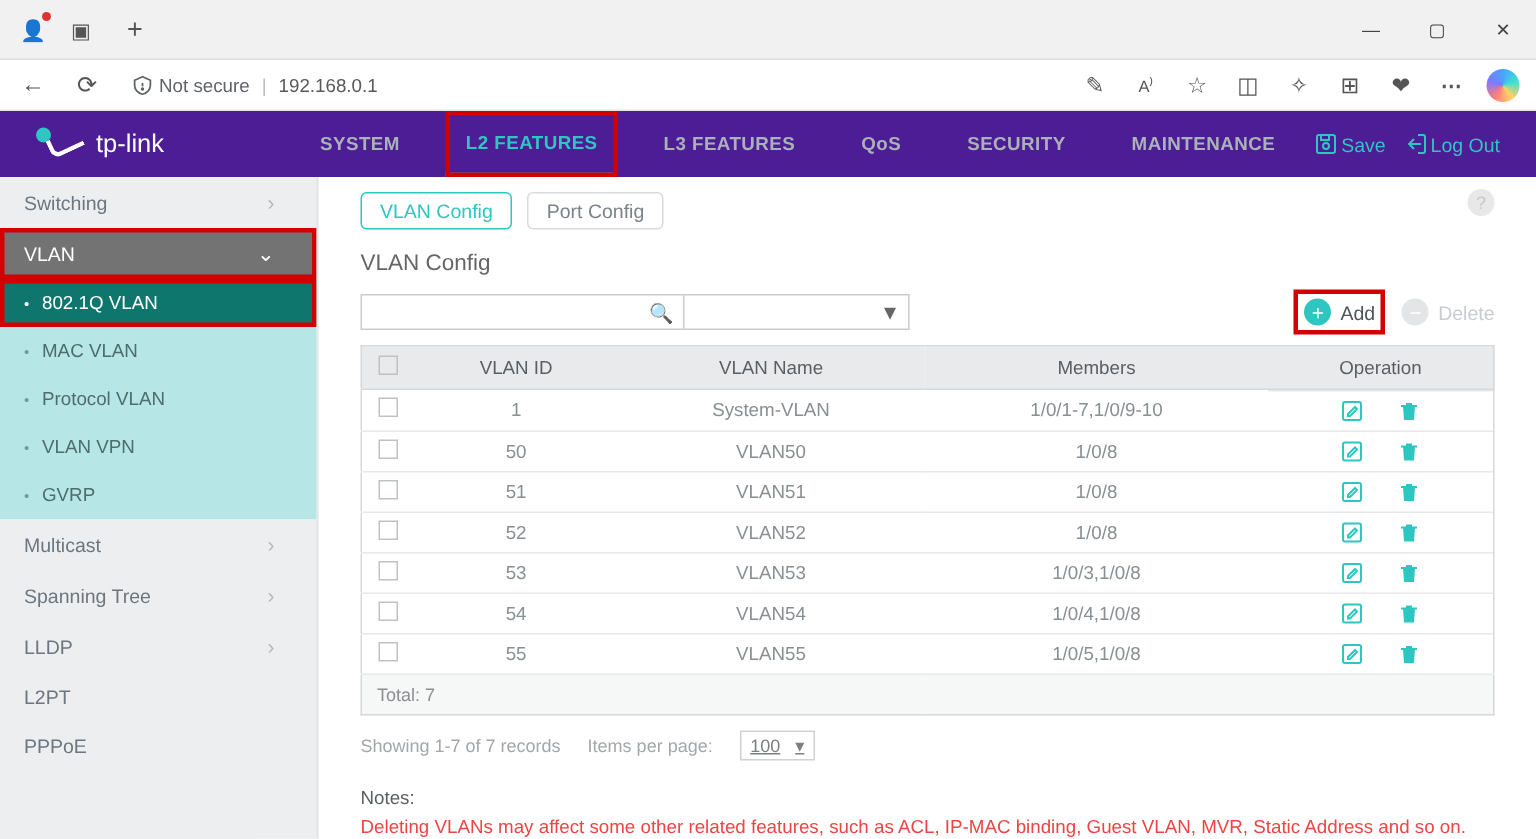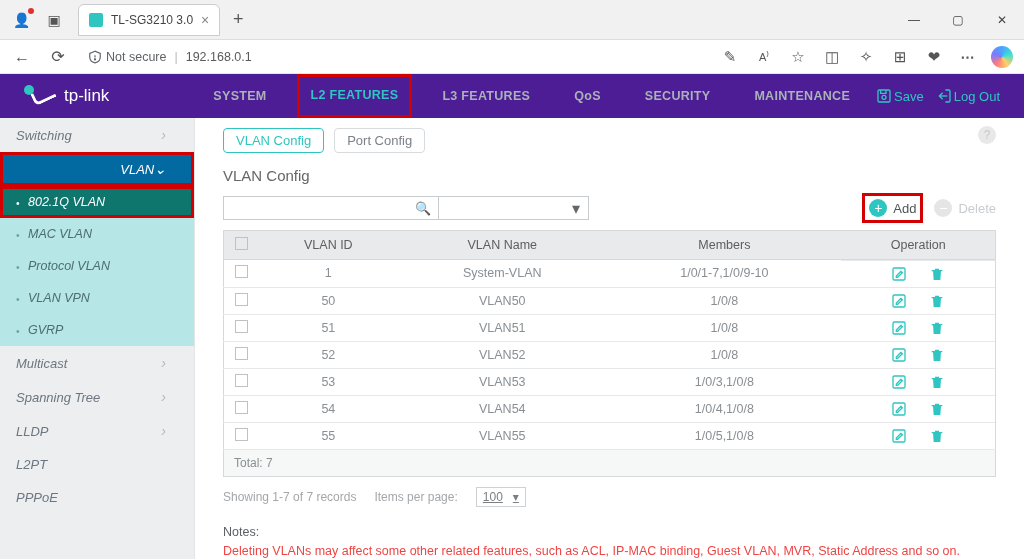--- a/index.html
+++ b/index.html
@@ -36,24 +36,24 @@
 .nav { display: flex; margin-left: 90px; gap: 16px; }
 .nav-item { padding: 0 14px; height: 44px; display: flex; align-items:center; font-size:12.5px; font-weight: 700; color:#aab2b8; letter-spacing: .3px; cursor: pointer; }
 .nav-item.active { color: #2fc5c1; border-bottom: 3px solid #2fc5c1; }
 .nav-item.highlight { outline: 3px solid #d20000; outline-offset: -3px; }
 .header-right { margin-left: auto; display: flex; gap: 12px; align-items:center; }
 .hdr-action { display: flex; align-items:center; gap: 2px; color: #2fc5c1; font-size: 13px; cursor:pointer; }
 .hdr-action svg { width:16px; height:16px; }
 
 
 .app-body { display: flex; height: calc(559px - 40px - 34px - 44px); background: #eceeef; }
-.sidebar { width: 194px; background: #eceeef; font-style: italic; }
+.sidebar { width: 211px; background: #eceeef; }
 .sb-item, .sb-sub { padding: 9px 28px 9px 16px; font-size: 13px; color: #6c7680; display:flex; align-items:center; justify-content:space-between; cursor:pointer; position: relative; }
 .sb-item .chev { font-size: 14px; color: #b5b9bc; }
-.sb-item.expanded { background: #0369a1; color: #fff; outline: 3px solid #d20000; outline-offset: -3px; justify-content: flex-end; }
+.sb-item.expanded { background: #737373; color: #fff; outline: 3px solid #d20000; outline-offset: -3px; }
 .sb-item.expanded .chev { color: #fff; }
 .sb-sublist { background: #b6e6e5; }
 .sb-sub { padding-left: 28px; font-size: 12.5px; color: #4d6d6e; }
 .sb-sub::before { content:"•"; position:absolute; left:16px; color:#6aa1a0; font-size:10px; top:12px; }
 .sb-sub.active { background: #0f766e; color: #fff; outline: 3px solid #d20000; outline-offset: -3px; }
 .sb-sub.active::before { color:#fff; }
 
 .content { flex: 1; background: #fff; border-left: 1px solid #e2e4e5; padding: 6px 28px 0 28px; overflow: auto; position: relative; }
 .help-circle { position:absolute; right:28px; top:8px; width:18px; height:18px; border-radius:50%; background:#e8e8e8; color:#c8c8c8; font-size:12px; display:flex; align-items:center; justify-content:center; }
 
@@ -89,25 +89,20 @@
 .sel { border:1px solid #cfd2d4; padding: 2px 6px; display:inline-flex; align-items:flex-start; gap:10px; color:#7b7f82;text-decoration:underline; }
 .notes { margin-top: 18px; font-size: 12.5px; color:#5b5f62; }
 .notes p { color:#ef4444; margin-top:4px; line-height:1.4; }
 </style>
 </head>
 <body>
 
 <div class="browser-top">
   <div class="win-profile">👤</div>
   <div class="win-icon">▣</div>
-  <div class="tab">
-    <span class="favicon"></span>
-    <span>TL-SG3210 3.0</span>
-    <span class="close">×</span>
-  </div>
   <div class="add-tab">+</div>
   <div class="win-controls">
     <div class="win-ctrl">—</div>
     <div class="win-ctrl">▢</div>
     <div class="win-ctrl">✕</div>
   </div>
 </div>
 
 <div class="addr-row">
   <div class="nav-btn">←</div>

